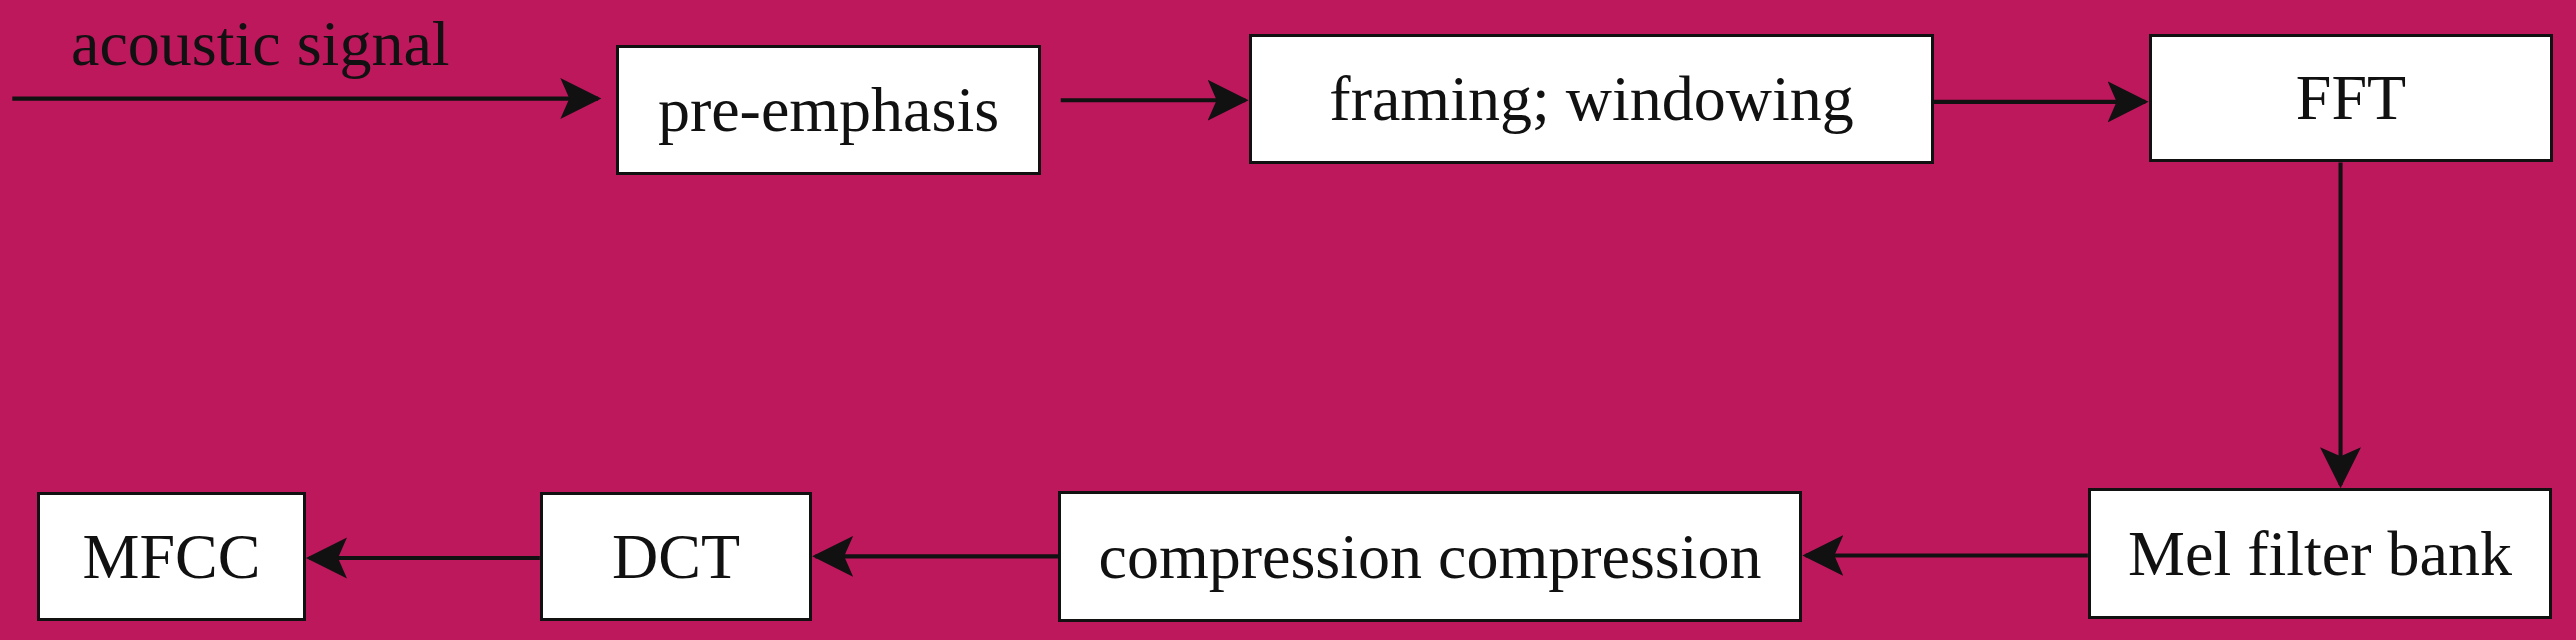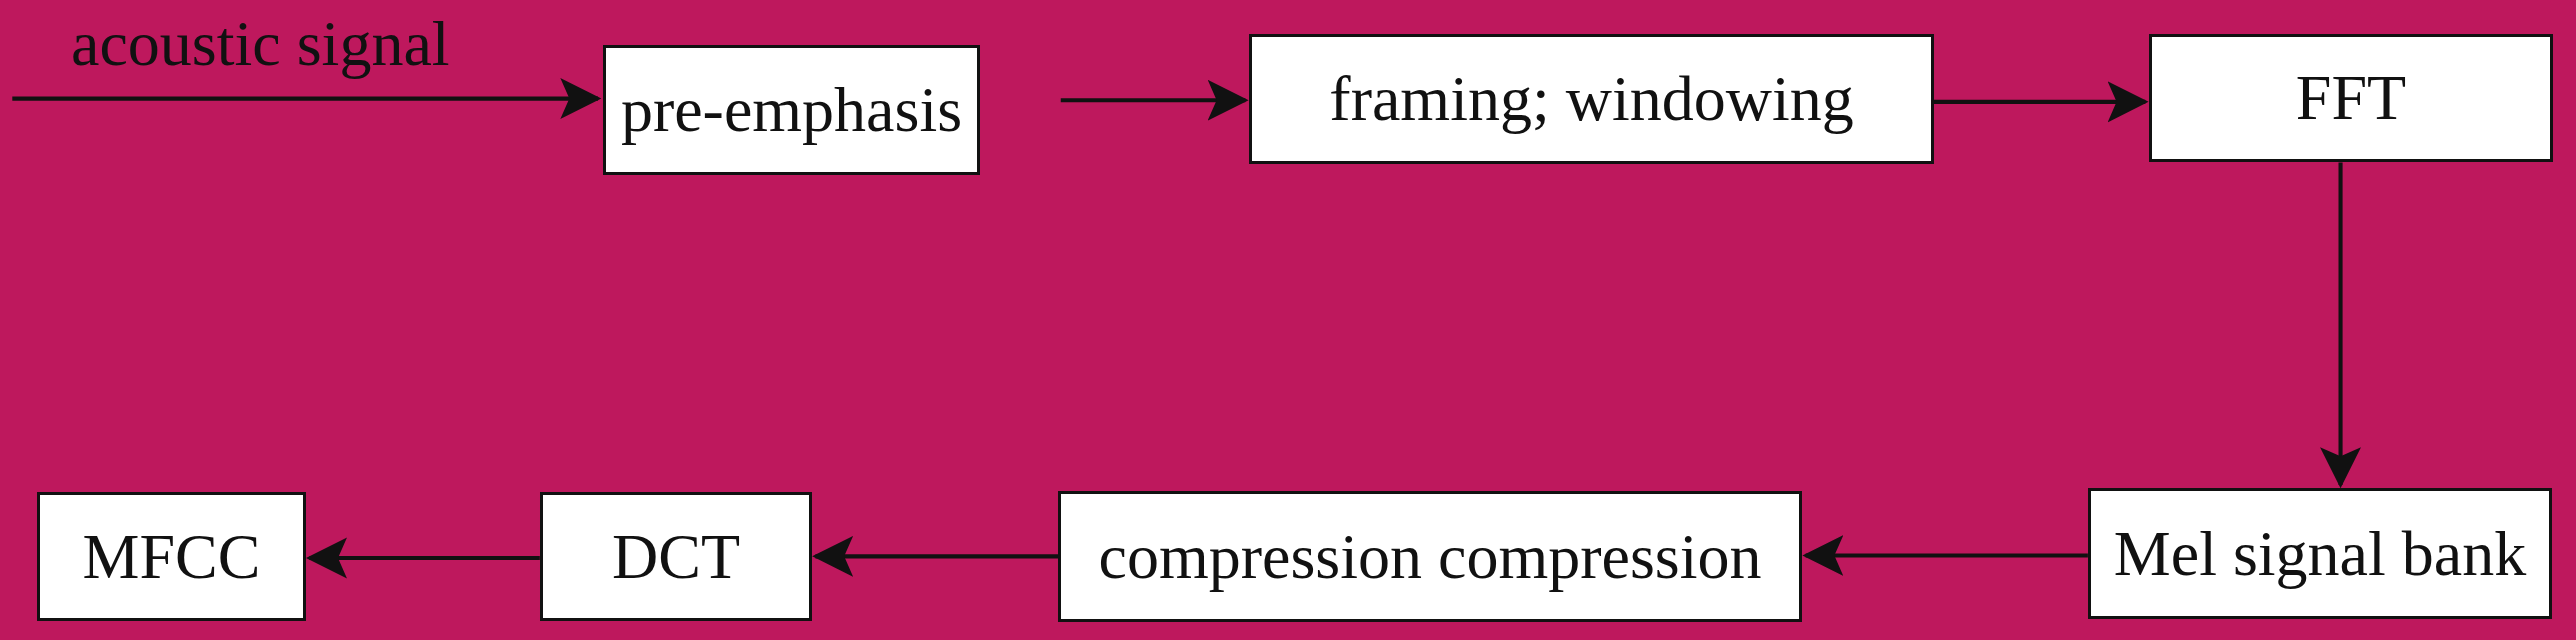--- a/index.html
+++ b/index.html
@@ -33,21 +33,21 @@
     line-height: 1;
     white-space: nowrap;
   }
   .free-label {
     position: absolute;
     font-size: 64px;
     line-height: 1;
     white-space: nowrap;
   }
   
-  #node-pre-emphasis   { left:  603px; top:  45px; width: 377px; height: 130px; }
+  #node-pre-emphasis   { left:  616px; top:  45px; width: 425px; height: 130px; }
   #node-framing        { left: 1249px; top:  34px; width: 685px; height: 130px; }
   #node-fft            { left: 2149px; top:  34px; width: 404px; height: 128px; }
   #node-mel            { left: 2088px; top: 488px; width: 464px; height: 131px; }
   #node-log            { left: 1058px; top: 491px; width: 744px; height: 131px; }
   #node-dct            { left:  540px; top: 492px; width: 272px; height: 129px; }
   #node-mfcc           { left:   37px; top: 492px; width: 269px; height: 129px; }
   #label-acoustic      { left:   71px; top:  11.5px; }
 </style>
 </head>
 <body>
@@ -77,21 +77,21 @@
 
   <div class="node" id="node-fft">
     <span>FFT</span>
   </div>
 
   <div class="node" id="node-framing">
     <span>framing; windowing</span>
   </div>
 
   <div class="node" id="node-mel">
-    <span>Mel signal bank</span>
+    <span>Mel filter bank</span>
   </div>
 
   <div class="node" id="node-log">
     <span>compression compression</span>
   </div>
 
   <div class="node" id="node-mfcc">
     <span>MFCC</span>
   </div>
 

